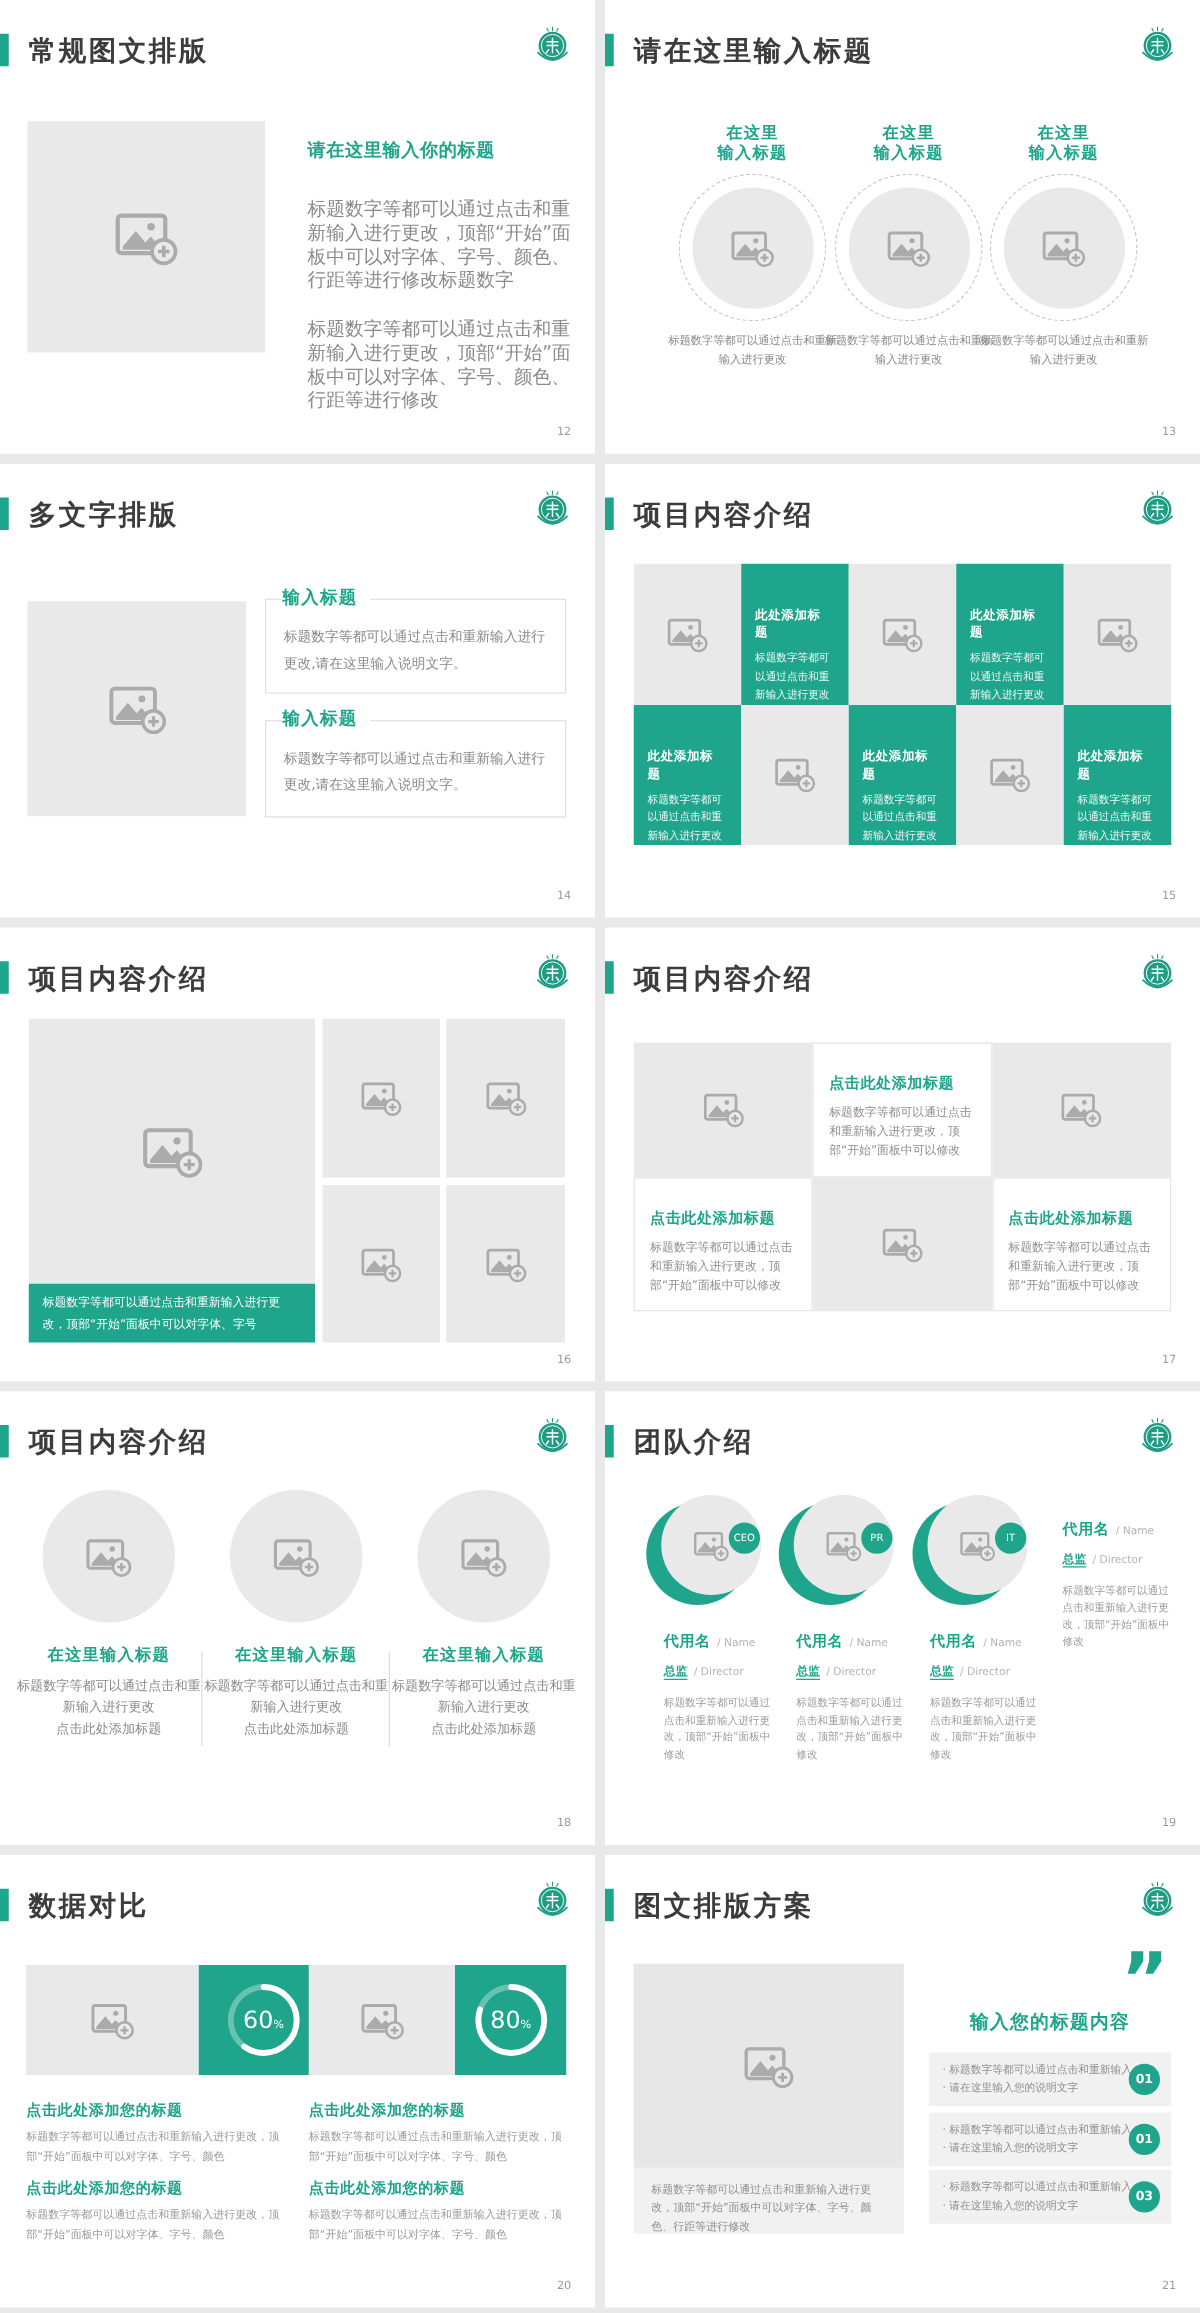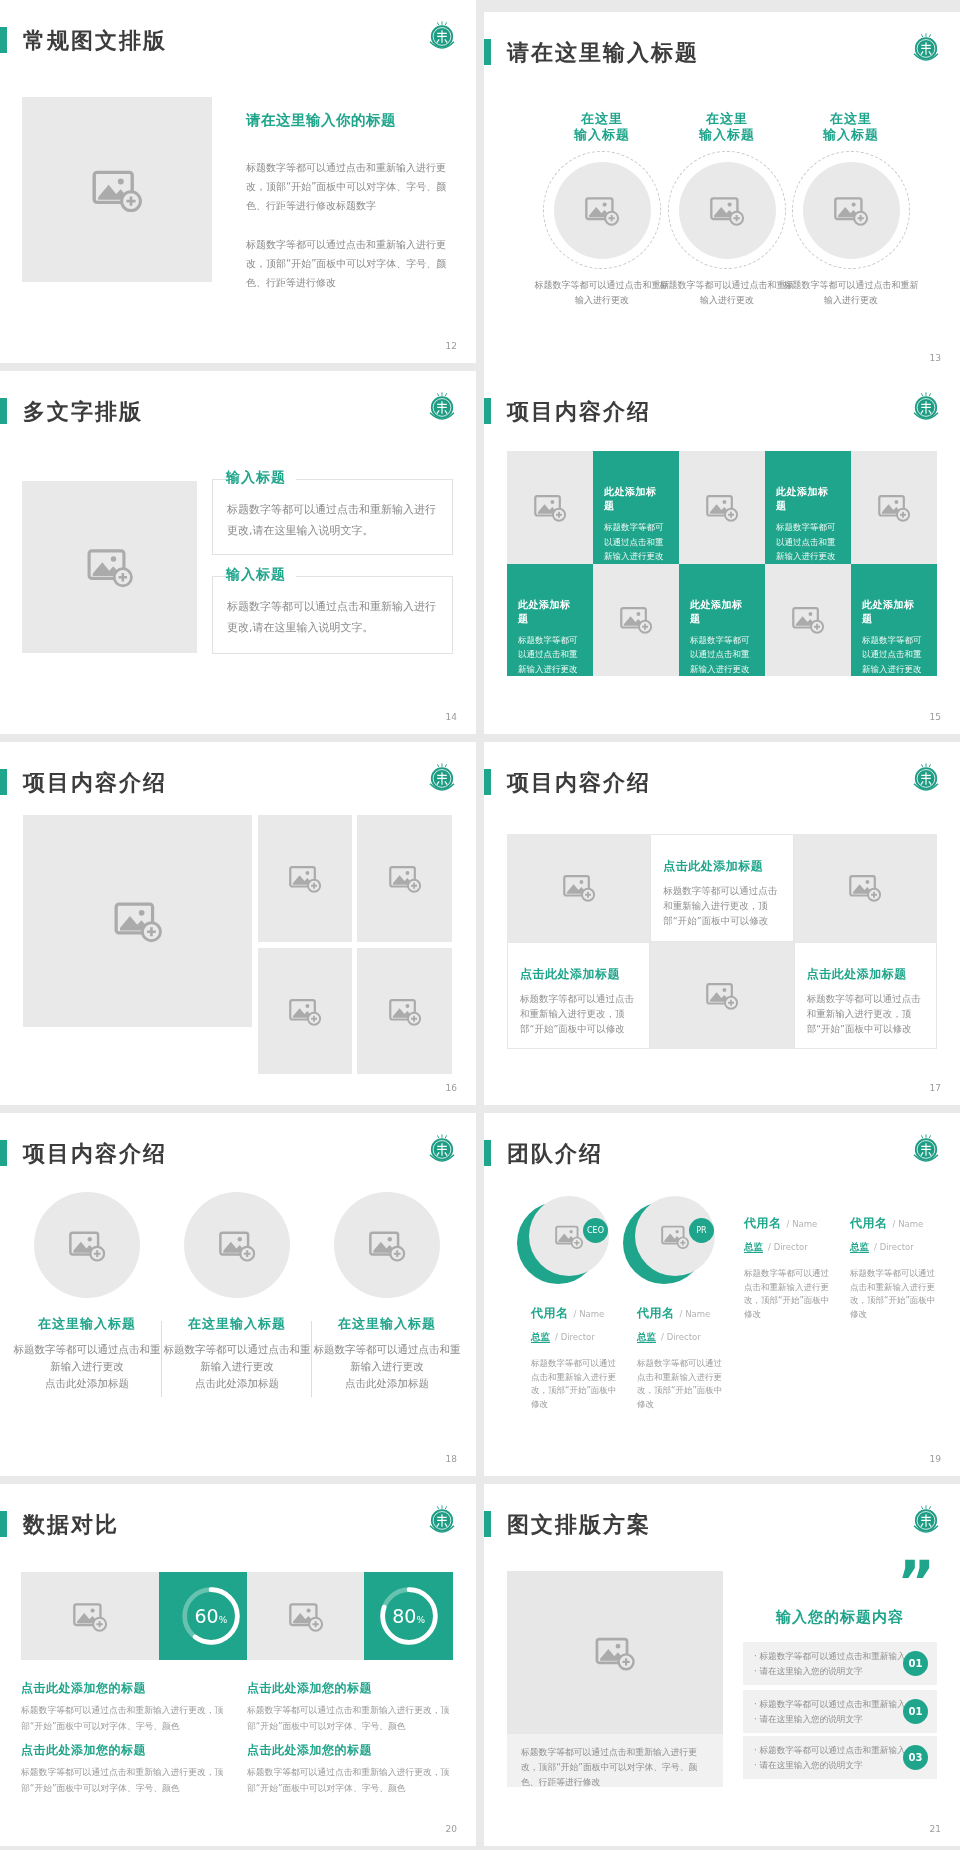--- a/index.html
+++ b/index.html
@@ -12,42 +12,42 @@
   }
   *{box-sizing:border-box;margin:0;padding:0}
   html,body{width:960px;height:1850px}
   body{
     position:relative;background:#e9e9e9;
     font-family:"DejaVu Sans","Liberation Sans",sans-serif;
     color:var(--title);
   }
   .slide{position:absolute;width:476px;height:363px;background:#fff;overflow:hidden}
   
-  #s12{left:0;top:0}        #s13{left:484px;top:12px}
+  #s12{left:0;top:0}        #s13{left:484px;top:0}
   #s14{left:0;top:371px}    #s15{left:484px;top:371px}
   #s16{left:0;top:742px}    #s17{left:484px;top:742px}
   #s18{left:0;top:1113px}   #s19{left:484px;top:1113px}
   #s20{left:0;top:1484px;height:362px}  #s21{left:484px;top:1484px;height:362px}
 
   
   .accent{position:absolute;left:0;top:27px;width:7px;height:26px;background:var(--teal)}
   .stitle{position:absolute;left:23px;top:26px;font-size:22px;letter-spacing:2px;color:var(--title);white-space:nowrap}
   .logo{position:absolute;top:20px;right:18px;width:32px;height:38px}
   .pg{position:absolute;right:19px;bottom:12px;font-size:9px;color:#9b9b9b}
 
   .ph{background:var(--ph);display:flex;align-items:center;justify-content:center}
   .ph-icon{display:block}
   .ph-icon svg{display:block;width:100%;height:100%}
 
   
   .s12-img{position:absolute;left:22px;top:97px;width:190px;height:185px}
   .s12-img .ph-icon{width:52px;height:48px}
   .s12-text{position:absolute;left:246px;top:111px;width:211px}
   .s12-text h3{font-size:14.5px;color:var(--teal);margin-bottom:28px;letter-spacing:.5px}
-  .s12-text p{font-size:10px;line-height:19px;color:var(--body)}
+  .s12-text p{font-size:15px;line-height:19px;color:var(--body)}
   .s12-text p+p{margin-top:20px}
 
   
   .s13-col{position:absolute;top:99px;width:140px;text-align:center}
   .s13-col h4{font-size:13px;line-height:16px;color:var(--teal);letter-spacing:1px}
   .ring{width:118px;height:118px;border:1px dashed #c9c9c9;border-radius:50%;
         margin:8px auto 9px;display:flex;align-items:center;justify-content:center}
   .ring .circle{width:97px;height:97px;border-radius:50%}
   .ring .ph-icon{width:36px;height:33px}
   .s13-col p{font-size:9px;line-height:15px;color:var(--body)}
@@ -387,20 +387,21 @@
     <span class="ph-icon">
         <svg viewBox="0 0 26 24" xmlns="http://www.w3.org/2000/svg">
           <rect x="1.6" y="3.2" width="19" height="15" rx="1.5" fill="none" stroke="#ababab" stroke-width="1.7"></rect>
           <circle cx="14.9" cy="7.7" r="1.5" fill="#ababab"></circle>
           <path d="M3.6 15.6 L8.8 9.4 L12.6 14 L14.8 11.6 L18.7 16 L18.7 16.9 L3.6 16.9 Z" fill="#ababab"></path>
           <circle cx="20" cy="17.6" r="4.7" fill="#e9e9e9" stroke="#ababab" stroke-width="1.5"></circle>
           <path d="M20 15.3 v4.6 M17.7 17.6 h4.6" stroke="#ababab" stroke-width="1.4" fill="none"></path>
         </svg>
       </span>
   </div>
+  <div class="s16-cap">标题数字等都可以通过点击和重新输入进行更改，顶部“开始”面板中可以对字体、字号</div>
   <div class="ph s16-cell" style="left:258px;top:73px;width:94px;height:127px">
       <span class="ph-icon">
         <svg viewBox="0 0 26 24" xmlns="http://www.w3.org/2000/svg">
           <rect x="1.6" y="3.2" width="19" height="15" rx="1.5" fill="none" stroke="#ababab" stroke-width="1.7"></rect>
           <circle cx="14.9" cy="7.7" r="1.5" fill="#ababab"></circle>
           <path d="M3.6 15.6 L8.8 9.4 L12.6 14 L14.8 11.6 L18.7 16 L18.7 16.9 L3.6 16.9 Z" fill="#ababab"></path>
           <circle cx="20" cy="17.6" r="4.7" fill="#e9e9e9" stroke="#ababab" stroke-width="1.5"></circle>
           <path d="M20 15.3 v4.6 M17.7 17.6 h4.6" stroke="#ababab" stroke-width="1.4" fill="none"></path>
         </svg>
       </span>
@@ -620,20 +621,35 @@
         </div>
       <span class="badge">PR</span>
     </div>
     <div class="s19-info">
       <div class="s19-name"><b>代用名</b> <small>/ Name</small></div>
       <div class="s19-role"><b>总监</b> <small>/ Director</small></div>
       <p class="s19-body">标题数字等都可以通过点击和重新输入进行更改，顶部“开始”面板中修改</p>
     </div>
   </div>
   <div class="s19-item" style="left:246px">
+    <div class="s19-pic">
+      <i class="back"></i>
+      <div class="front ph">
+          <span class="ph-icon">
+            <svg viewBox="0 0 26 24" xmlns="http://www.w3.org/2000/svg">
+              <rect x="1.6" y="3.2" width="19" height="15" rx="1.5" fill="none" stroke="#ababab" stroke-width="1.7"></rect>
+              <circle cx="14.9" cy="7.7" r="1.5" fill="#ababab"></circle>
+              <path d="M3.6 15.6 L8.8 9.4 L12.6 14 L14.8 11.6 L18.7 16 L18.7 16.9 L3.6 16.9 Z" fill="#ababab"></path>
+              <circle cx="20" cy="17.6" r="4.7" fill="#e9e9e9" stroke="#ababab" stroke-width="1.5"></circle>
+              <path d="M20 15.3 v4.6 M17.7 17.6 h4.6" stroke="#ababab" stroke-width="1.4" fill="none"></path>
+            </svg>
+          </span>
+        </div>
+      <span class="badge">IT</span>
+    </div>
     <div class="s19-info">
       <div class="s19-name"><b>代用名</b> <small>/ Name</small></div>
       <div class="s19-role"><b>总监</b> <small>/ Director</small></div>
       <p class="s19-body">标题数字等都可以通过点击和重新输入进行更改，顶部“开始”面板中修改</p>
     </div>
   </div>
   <div class="s19-item" style="left:352px">
     <div class="s19-info">
       <div class="s19-name"><b>代用名</b> <small>/ Name</small></div>
       <div class="s19-role"><b>总监</b> <small>/ Director</small></div>

